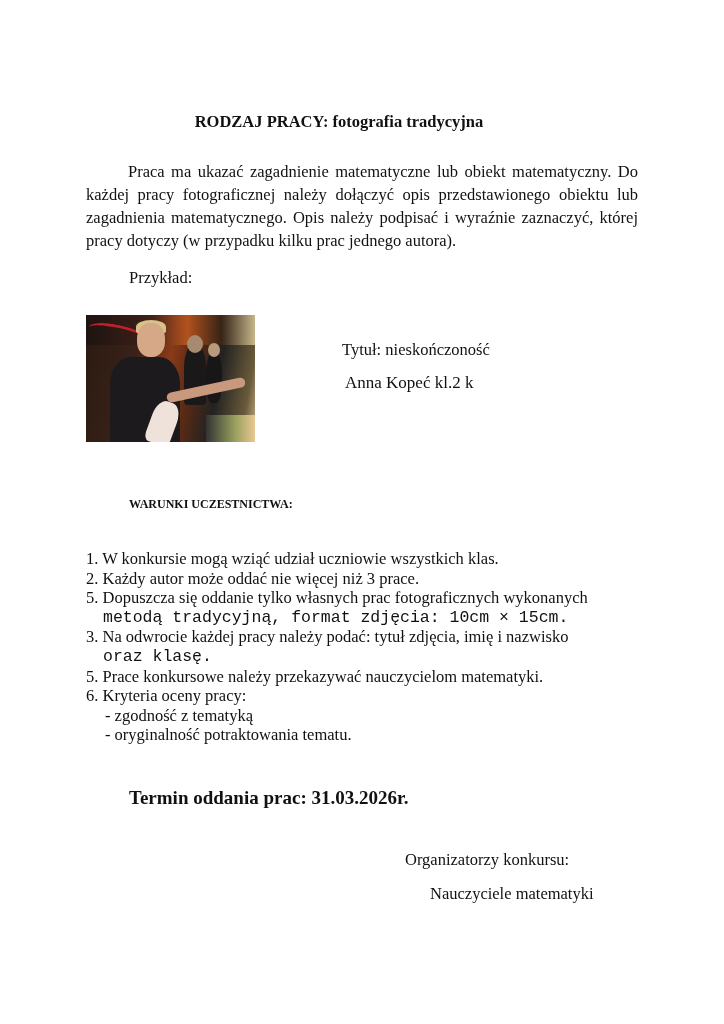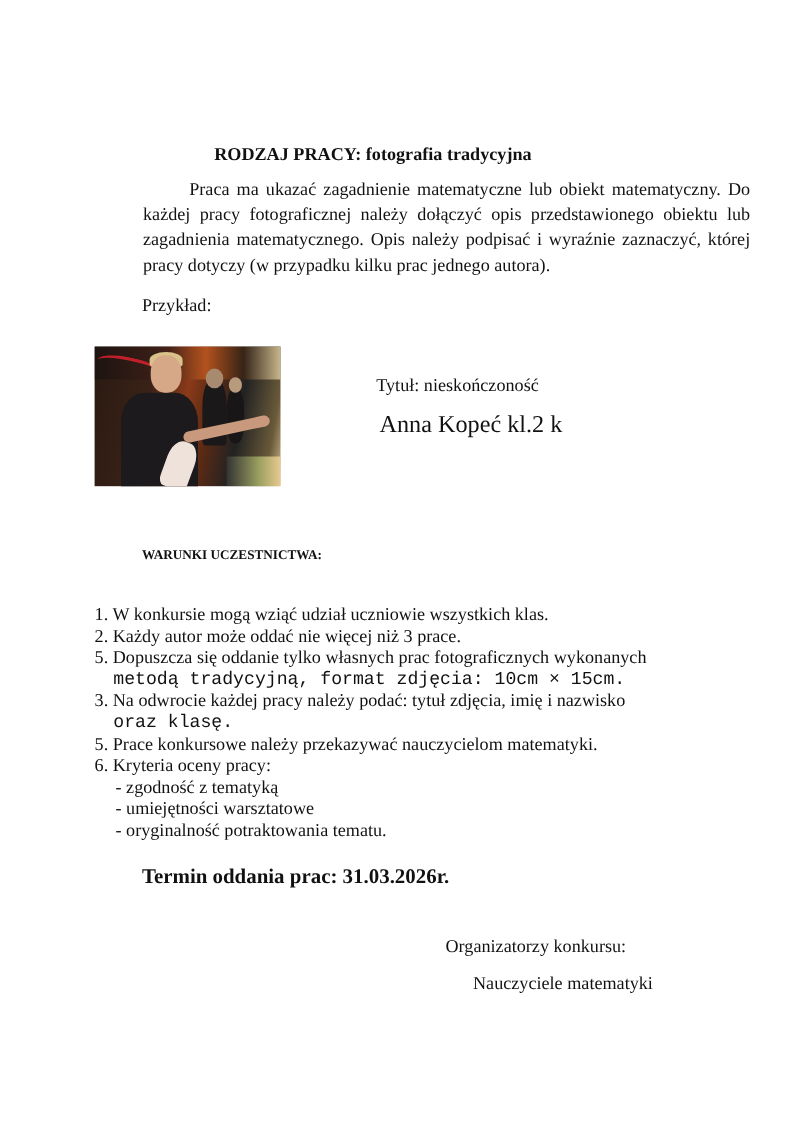--- a/index.html
+++ b/index.html
@@ -1,39 +1,39 @@
 <!DOCTYPE html>
 <html><head>
 <meta charset="utf-8">
 <style>
   html, body { margin: 0; padding: 0; background: #ffffff; }
   body { width: 724px; height: 1024px; position: relative; overflow: hidden;
          font-family: "Liberation Serif", "DejaVu Serif", serif; color: #111; }
   .abs { position: absolute; white-space: nowrap; }
-  .title { top: 130px; left: 0; width: 678px; text-align: center; font-weight: bold; font-size: 16.5px; }
-  .intro { position: absolute; top: 160px; left: 86px; width: 552px; font-size: 16.5px; line-height: 23px; text-align: justify; margin-left: 44px; }
+  .title { top: 112px; left: 0; width: 678px; text-align: center; font-weight: bold; font-size: 16.5px; }
+  .intro { position: absolute; top: 160px; left: 86px; width: 552px; font-size: 16.5px; line-height: 23px; text-align: justify; }
   .intro p { margin: 0; text-indent: 42px; }
   .example-label { top: 268px; left: 129px; font-size: 16.5px; }
   .photo { position: absolute; left: 86px; top: 315px; width: 169px; height: 127px; overflow: hidden;
            background: linear-gradient(100deg, #2a1a12 0%, #3a2218 30%, #8a3a18 48%, #5a2a14 60%, #222 75%, #6a5a3a 92%, #c9b68a 100%); }
   .photo .wall { position:absolute; left: 0; top: 0; width: 169px; height: 30px;
            background: linear-gradient(90deg, #1a1210 0%, #402018 40%, #c25a20 60%, #3a2414 80%, #e0d0a0 100%); opacity: .8; }
   .photo .redline { position:absolute; left: 2px; top: 10px; width: 60px; height: 14px; border-top: 3px solid #c0202a; border-radius: 50% 50% 0 0; transform: rotate(12deg); }
   .photo .head { position:absolute; left: 51px; top: 8px; width: 28px; height: 34px; border-radius: 45%; background: #d6a888; }
   .photo .hair { position:absolute; left: 50px; top: 5px; width: 30px; height: 14px; border-radius: 50% 50% 20% 20%; background: #d8c28a; }
   .photo .body { position:absolute; left: 24px; top: 42px; width: 70px; height: 90px; border-radius: 30% 30% 0 0; background: #1c1a1c; }
   .photo .arm { position:absolute; left: 80px; top: 70px; width: 80px; height: 10px; background: #c8997c; transform: rotate(-12deg); border-radius: 5px; }
   .photo .hand { position:absolute; left: 64px; top: 86px; width: 26px; height: 44px; background: #efe2da; border-radius: 40% 40% 20% 20%; transform: rotate(20deg); }
   .photo .refl1 { position:absolute; left: 98px; top: 30px; width: 22px; height: 60px; background: #1a1818; border-radius: 40% 40% 10% 10%; }
   .photo .refl1h { position:absolute; left: 101px; top: 20px; width: 16px; height: 18px; background: #a88a70; border-radius: 50%; }
   .photo .refl2 { position:absolute; left: 120px; top: 38px; width: 16px; height: 50px; background: #181616; border-radius: 40%; }
   .photo .refl2h { position:absolute; left: 122px; top: 28px; width: 12px; height: 14px; background: #b89a7c; border-radius: 50%; }
   .photo .floor { position:absolute; left: 120px; top: 100px; width: 49px; height: 27px; background: linear-gradient(90deg, #333 0%, #9aa060 60%, #e8c890 100%); }
   .caption1 { top: 340px; left: 342px; font-size: 16.5px; }
-  .caption2 { top: 373px; left: 345px; font-size: 22px; text-align: right; }
+  .caption2 { top: 373px; left: 345px; font-size: 17px; text-align: right; }
   .section-title { top: 497px; left: 129px; font-weight: bold; font-size: 12px; }
   .list { position: absolute; top: 549px; left: 86px; font-size: 16.5px; line-height: 19.6px; margin: 0; padding: 0; list-style: none; }
   .list .cont { padding-left: 17px; font-family: Liberation Mono, monospace; }
   .list .sub { padding-left: 19px; }
   .deadline { top: 787px; left: 129px; font-weight: bold; font-size: 19px; }
   .org1 { top: 850px; left: 405px; font-size: 16.5px; }
   .org2 { top: 884px; left: 430px; font-size: 16.5px; }
 </style>
 </head>
 <body>
@@ -69,20 +69,19 @@
 <ul class="list">
   <li>1. W konkursie mogą wziąć udział uczniowie wszystkich klas.</li>
   <li>2. Każdy autor może oddać nie więcej niż 3 prace.</li>
   <li>5. Dopuszcza się oddanie tylko własnych prac fotograficznych wykonanych</li>
   <li class="cont">metodą tradycyjną,  format zdjęcia: 10cm × 15cm.</li>
   <li>3. Na odwrocie każdej pracy należy podać: tytuł zdjęcia, imię i nazwisko</li>
   <li class="cont">oraz klasę.</li>
   <li>5. Prace konkursowe należy przekazywać nauczycielom matematyki.</li>
   <li>6. Kryteria oceny pracy:</li>
   <li class="sub">- zgodność z tematyką</li>
-  <li class="sub">- umiejętności warsztatowe</li>
   <li class="sub">- oryginalność potraktowania tematu.</li>
 </ul>
 
 <div class="abs deadline">Termin oddania prac: 31.03.2026r.</div>
 
 <div class="abs org1">Organizatorzy konkursu:</div>
 <div class="abs org2">Nauczyciele matematyki</div>
 
 </body></html>

